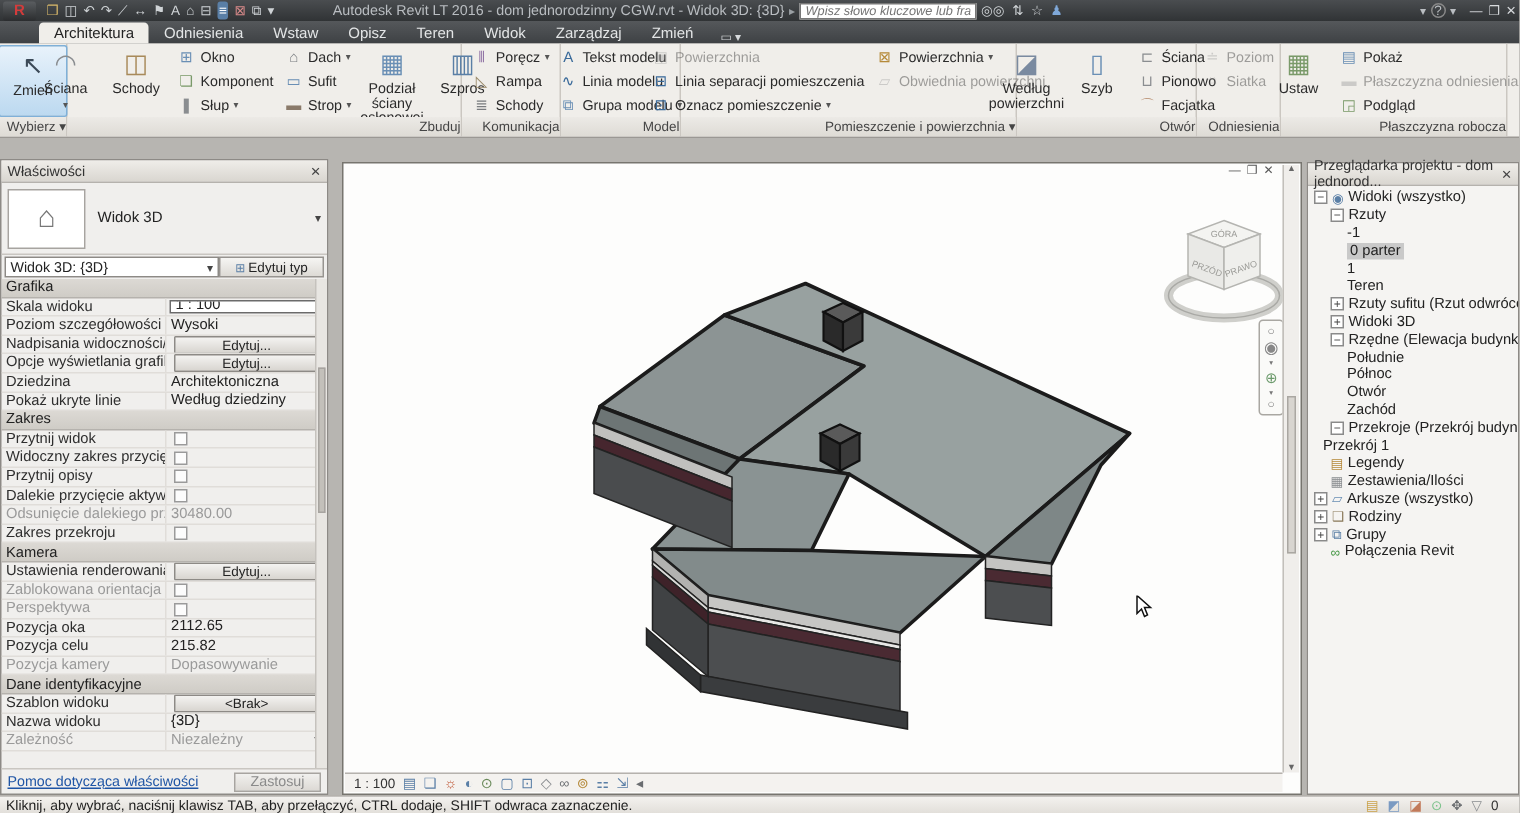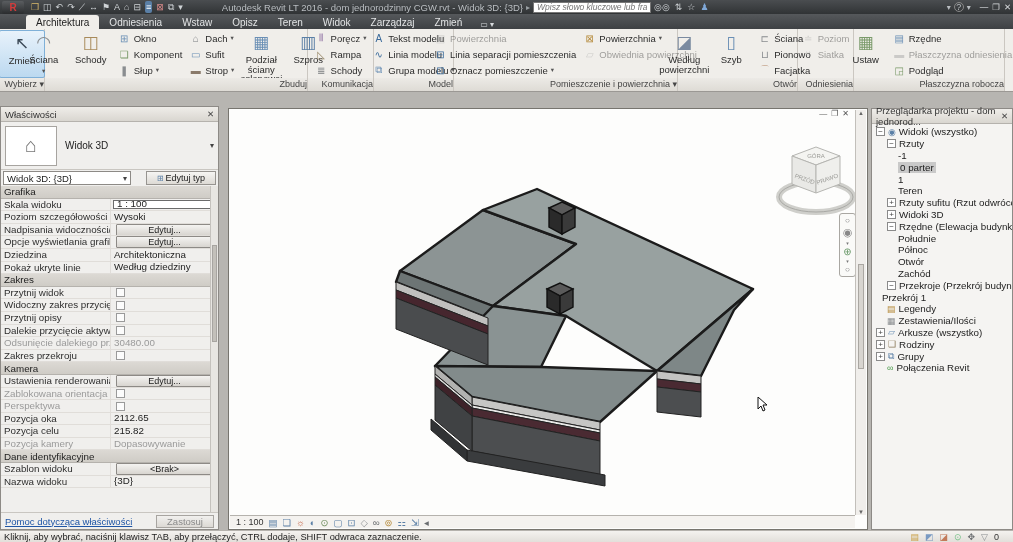--- a/index.html
+++ b/index.html
@@ -50,21 +50,21 @@
   .props { position:absolute; left:0; top:106px; width:219px; height:424px; background:#f0efed;
     border:1px solid #8d8a86; display:flex; flex-direction:column; }
   .pal-head { height:15px; background:linear-gradient(#efede9,#d9d6d0); border-bottom:1px solid #b5b2ad;
     display:flex; align-items:center; padding:0 4px; font-size:9.5px; color:#333; }
   .pal-close { margin-left:auto; font-size:8.5px; color:#444; }
   .typesel { height:48px; display:flex; align-items:center; padding:3px 4px; gap:8px; border-bottom:1px solid #c9c6c1; }
   .typebox { width:52px; height:40px; background:#fff; border:1px solid #a7a4a0; display:flex; align-items:center; justify-content:center;
     font-size:20px; color:#777; }
   .typesel .tname { font-size:10px; color:#222; }
   .typesel .dd { margin-left:auto; font-size:8px; color:#444; }
-  .comborow { height:16px; display:flex; gap:15px; padding:1px 2px; }
+  .comborow { height:16px; display:flex; gap:0; padding:1px 2px; }
   .combo { flex:1; background:#fff; border:1px solid #8d8a86; font-size:9.5px; padding:0 3px; display:flex; align-items:center; }
   .combo .dd { margin-left:auto; font-size:8px; color:#444; }
   .edittype { width:70px; background:linear-gradient(#f6f5f3,#dddad5); border:1px solid #979490; font-size:9px;
     display:flex; align-items:center; justify-content:center; gap:2px; }
   .prows { flex:1; overflow:hidden; position:relative; }
   .prow { display:grid; grid-template-columns:110px 1fr; height:12.6px; border-bottom:1px solid #e0ddd9; font-size:9.8px; }
   .prow > div { padding:0 3px; line-height:12px; white-space:nowrap; overflow:hidden; }
   .prow .plab { color:#2e2e2e; border-right:1px solid #e0ddd9; }
   .prow.pdis .plab, .prow.pdis .pval { color:#9a9a9a; }
   .psec { display:flex; background:linear-gradient(#dcd9d4,#cfccc6); border-bottom:1px solid #b5b2ad;
@@ -363,21 +363,21 @@
       <div class="panel-body">
         <div class="pcol">
           <div class="rbtn large">
             <span class="ic" style="color: rgb(122, 154, 106); font-size: 17px;">▦</span>
             <span>Ustaw</span>
           </div>
         </div>
         <div class="pcol">
           <div class="rbtn">
             <span class="ic" style="color: rgb(106, 143, 181); font-size: 10px;">▤</span>
-            <span>Rzędne</span>
+            <span>Pokaż</span>
           </div>
           <div class="rbtn dis">
             <span class="ic" style="color: rgb(154, 154, 154); font-size: 10px;">▬</span>
             <span>Płaszczyzna odniesienia</span>
           </div>
           <div class="rbtn">
             <span class="ic" style="color: rgb(122, 154, 106); font-size: 10px;">◲</span>
             <span>Podgląd</span>
           </div>
         </div>
@@ -539,20 +539,27 @@
       <div class="prow">
         <div class="plab">Szablon widoku</div>
         <div class="pbtncell">
           <div class="pbtn">&lt;Brak&gt;</div>
         </div>
       </div>
       <div class="prow">
         <div class="plab">Nazwa widoku</div>
         <div class="pval">
           <span>{3D}</span>
+        </div>
+      </div>
+      <div class="prow pdis">
+        <div class="plab">Zależność</div>
+        <div class="pval">
+          <span>Niezależny</span>
+          <span class="dd">▼</span>
         </div>
       </div>
     </div>
   <div class="pfoot">
     <span class="plink">Pomoc dotycząca właściwości</span>
     <div class="papply">Zastosuj</div>
   </div>
 </div>
 
 <div class="canvas">

